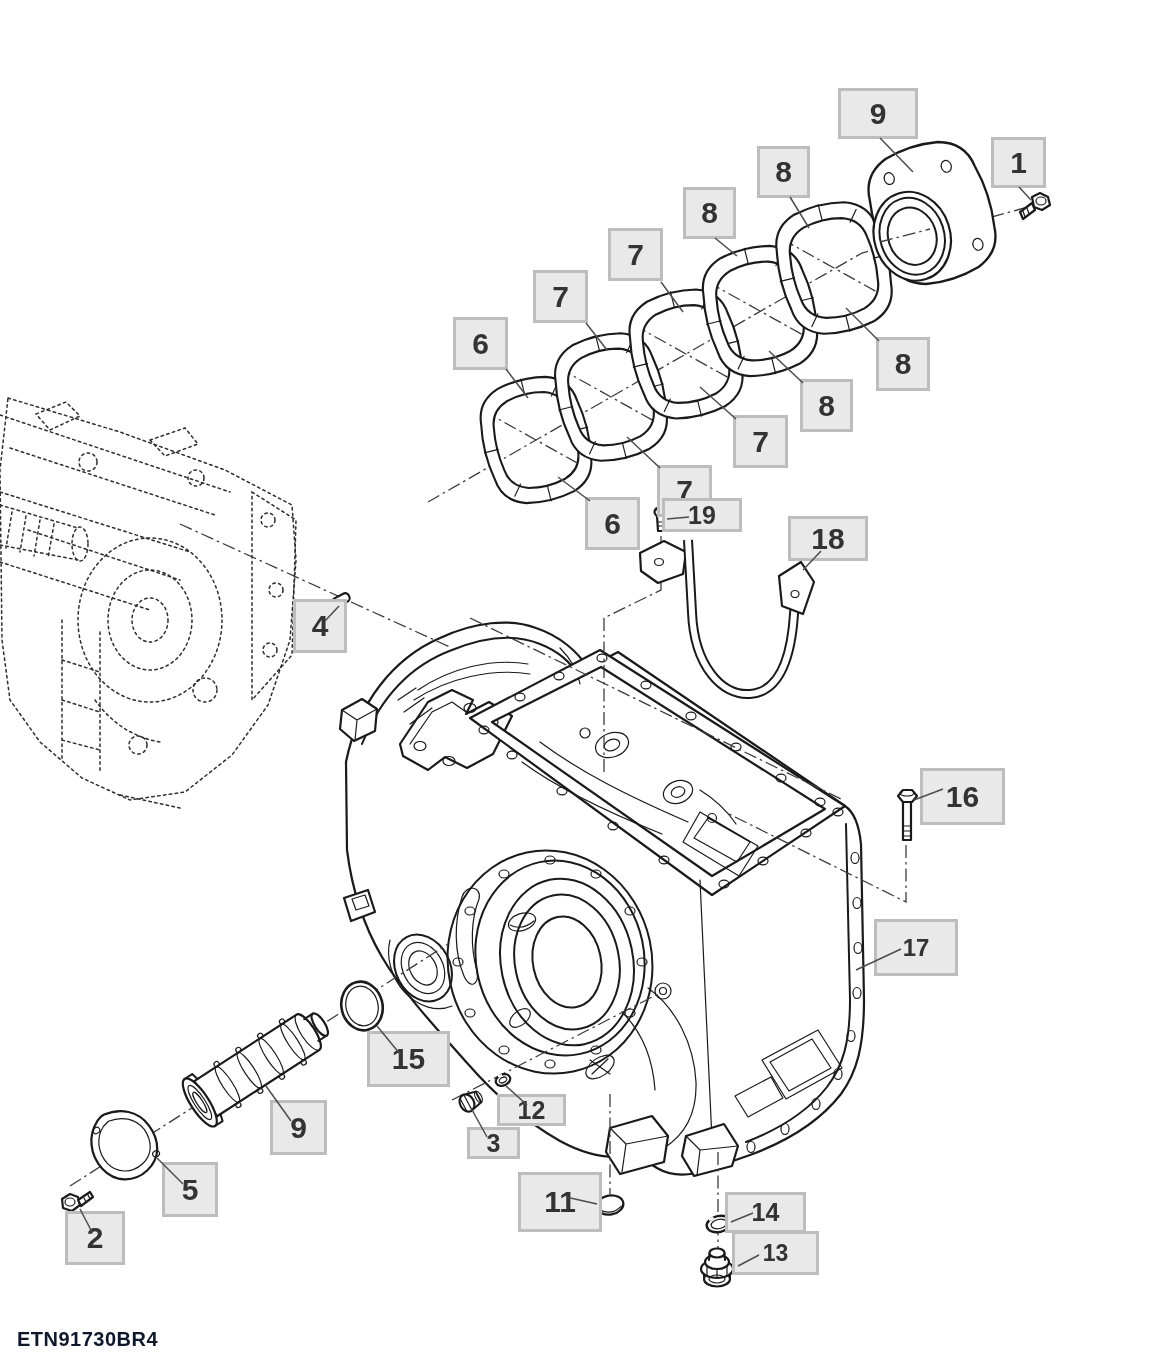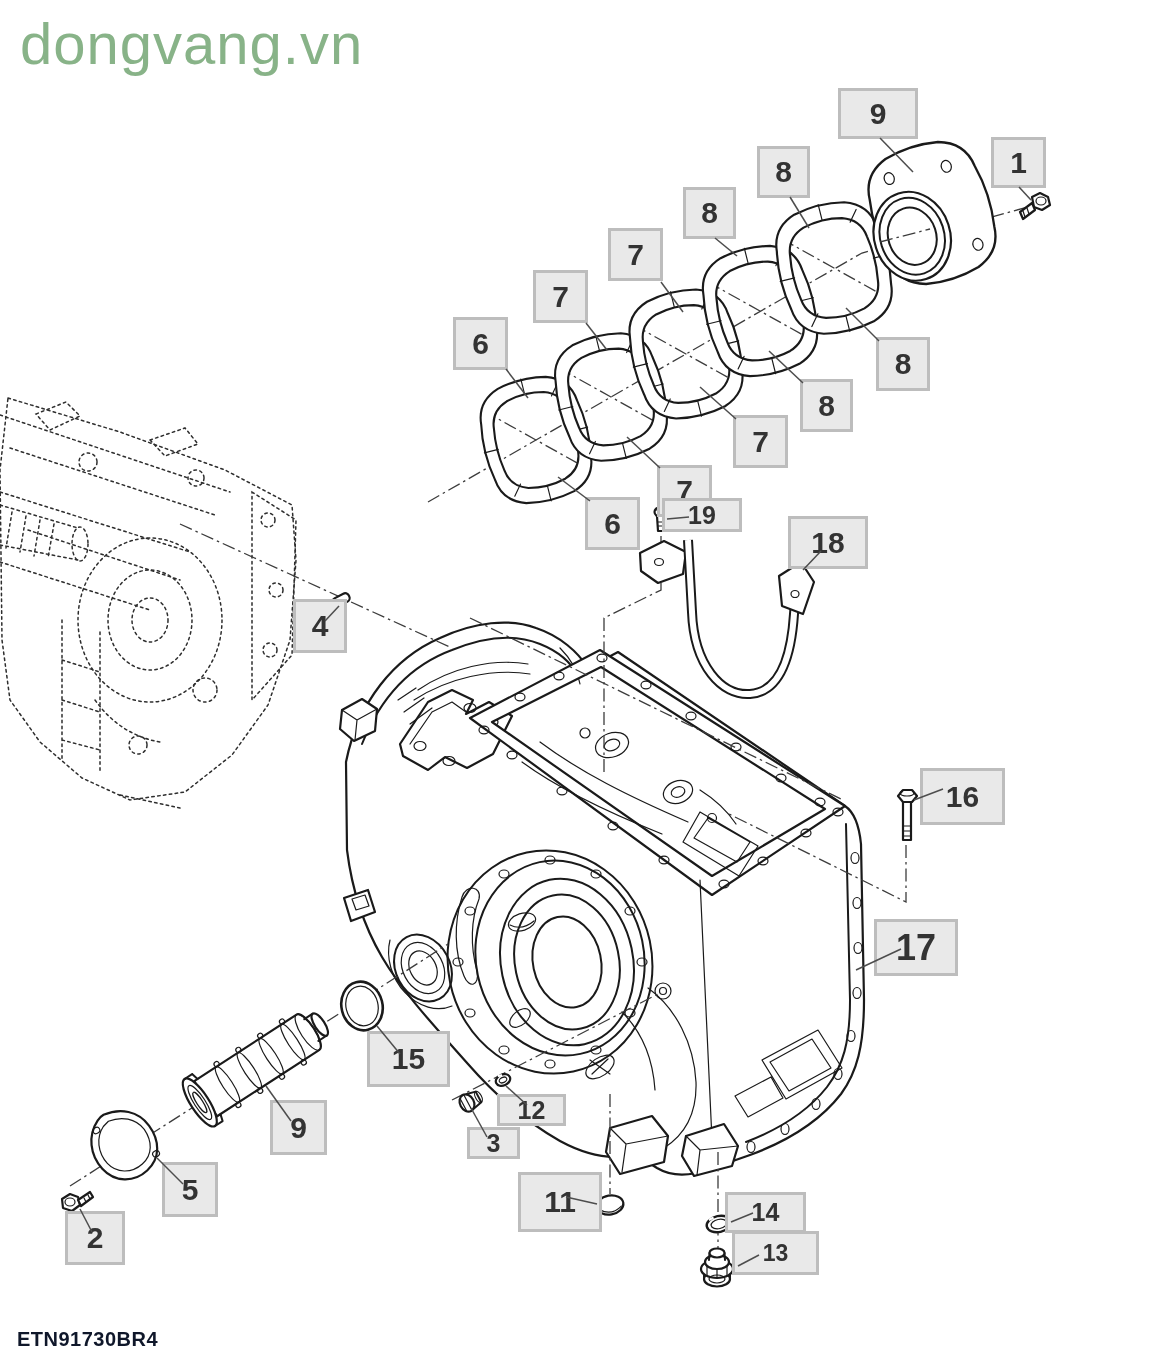--- a/index.html
+++ b/index.html
@@ -28,21 +28,20 @@
   .wf{fill:#ffffff;stroke:#1a1a1a;stroke-width:2.2;stroke-linejoin:round;}
   .cl{fill:none;stroke:#3c3c3c;stroke-width:1.3;stroke-dasharray:13 4 2.5 4;}
   .gh{fill:none;stroke:#2e2e2e;stroke-width:1.5;stroke-dasharray:2.5 3.4;stroke-linecap:round;}
   .leader{stroke:#4d4d4d;stroke-width:1.5;}
 </style>
 </head>
 <body>
 
 <div id="stage">
 
-  <div id="watermark" style="color: rgb(136, 179, 136);">dongvang.vn</div>
 
   <svg id="drawing" width="1170" height="1366" viewBox="0 0 1170 1366" xmlns="http://www.w3.org/2000/svg">
 
     <defs>
       <g id="shim">
         <path class="wf" fill-rule="evenodd" d="M -26,-62 Q 0,-68 26,-62 Q 50,-54 52,-30 Q 58,0 52,30 Q 50,54 26,62 Q 0,68 -26,62 Q -50,54 -52,30 Q -58,0 -52,-30 Q -50,-54 -26,-62 Z
           M -20,-47 Q 0,-52 20,-47 Q 38,-41 40,-23 Q 44,0 40,23 Q 38,41 20,47 Q 0,52 -20,47 Q -38,41 -40,23 Q -44,0 -40,-23 Q -38,-41 -20,-47 Z"></path>
         <path class="tn" d="M 0,-66 L 0,-50 M 0,50 L 0,66 M -56,0 L -41,0 M 41,0 L 56,0 M 36,-52 L 27,-41 M -36,52 L -27,41"></path>
       </g>
     </defs>
@@ -328,24 +327,24 @@
       <div class="callout" style="left: 683px; top: 187px; width: 53px; height: 52px; font-size: 30px;">8</div>
       <div class="callout" style="left: 757px; top: 146px; width: 53px; height: 52px; font-size: 30px;">8</div>
       <div class="callout" style="left: 838px; top: 88px; width: 80px; height: 51px; font-size: 30px;">9</div>
       <div class="callout" style="left: 991px; top: 137px; width: 55px; height: 51px; font-size: 30px;">1</div>
       <div class="callout" style="left: 585px; top: 497px; width: 55px; height: 53px; font-size: 30px;">6</div>
       <div class="callout" style="left: 657px; top: 465px; width: 55px; height: 52px; font-size: 30px;">7</div>
       <div class="callout" style="left: 733px; top: 415px; width: 55px; height: 53px; font-size: 30px;">7</div>
       <div class="callout" style="left: 800px; top: 379px; width: 53px; height: 53px; font-size: 30px;">8</div>
       <div class="callout" style="left: 876px; top: 337px; width: 54px; height: 54px; font-size: 30px;">8</div>
       <div class="callout" style="left: 662px; top: 498px; width: 80px; height: 34px; font-size: 25px; text-align: right;">19</div>
-      <div class="callout" style="left: 788px; top: 516px; width: 80px; height: 53px; font-size: 30px; text-align: center;">18</div>
+      <div class="callout" style="left: 788px; top: 516px; width: 80px; height: 45px; font-size: 30px; text-align: center;">18</div>
       <div class="callout" style="left: 293px; top: 599px; width: 54px; height: 54px; font-size: 30px;">4</div>
       <div class="callout" style="left: 920px; top: 760px; width: 85px; height: 57px; font-size: 30px; margin-top: 8px;">16</div>
-      <div class="callout" style="left: 874px; top: 919px; width: 84px; height: 57px; font-size: 36px;">17</div>
+      <div class="callout" style="left: 874px; top: 919px; width: 84px; height: 57px; font-size: 24px;">17</div>
       <div class="callout" style="left: 367px; top: 1031px; width: 83px; height: 56px; font-size: 30px;">15</div>
       <div class="callout" style="left: 270px; top: 1100px; width: 57px; height: 55px; font-size: 30px;">9</div>
       <div class="callout" style="left: 162px; top: 1162px; width: 56px; height: 55px; font-size: 30px;">5</div>
       <div class="callout" style="left: 65px; top: 1211px; width: 60px; height: 54px; font-size: 30px;">2</div>
       <div class="callout" style="left: 497px; top: 1094px; width: 69px; height: 32px; font-size: 25px;">12</div>
       <div class="callout" style="left: 467px; top: 1127px; width: 53px; height: 32px; font-size: 25px;">3</div>
       <div class="callout" style="left: 518px; top: 1172px; width: 84px; height: 60px; font-size: 30px;">11</div>
       <div class="callout" style="left: 725px; top: 1192px; width: 81px; height: 41px; font-size: 25px;">14</div>
       <div class="callout" style="left: 732px; top: 1231px; width: 87px; height: 44px; font-size: 23px;">13</div>
     </div>

